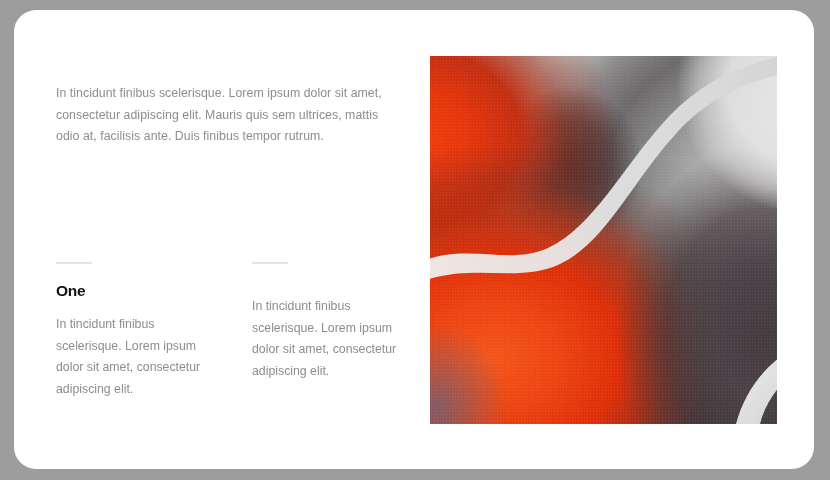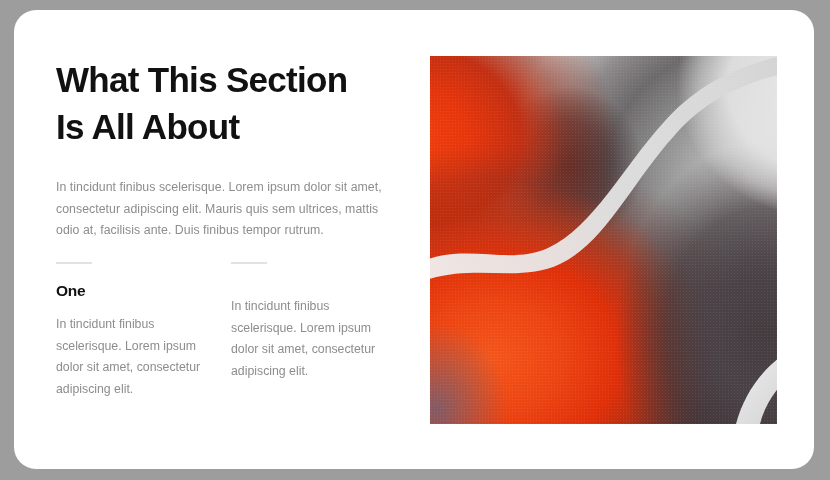--- a/index.html
+++ b/index.html
@@ -51,21 +51,21 @@
     color: #8d8d8d;
     letter-spacing: 0.05px;
   }
 
   .columns {
     position: absolute;
     left: 42px;
     top: 252px;
     width: 360px;
     display: flex;
-    gap: 17px;
+    gap: 38px;
   }
 
   .column {
     width: 158px;
   }
 
   .column-rule {
     width: 36px;
     height: 2px;
     background: #e2e2e2;
@@ -161,22 +161,20 @@
     background-size: 3px 3px, 4px 4px;
     background-position: 0 0, 2px 1px;
   }
 </style>
 </head>
 <body>
 
 <div class="slide-card">
 
   <div class="content-left">
-    <h1 class="section-heading">What This Section
-Is All About</h1>
     <p class="intro-paragraph">In tincidunt finibus scelerisque. Lorem ipsum dolor sit amet, consectetur adipiscing elit. Mauris quis sem ultrices, mattis odio at, facilisis ante. Duis finibus tempor rutrum.</p>
   </div>
 
   <div class="columns">
 
     <div class="column">
       <div class="column-rule"></div>
       <h2 class="column-title">One</h2>
       <p class="column-body">In tincidunt finibus scelerisque. Lorem ipsum dolor sit amet, consectetur adipiscing elit.</p>
     </div>

